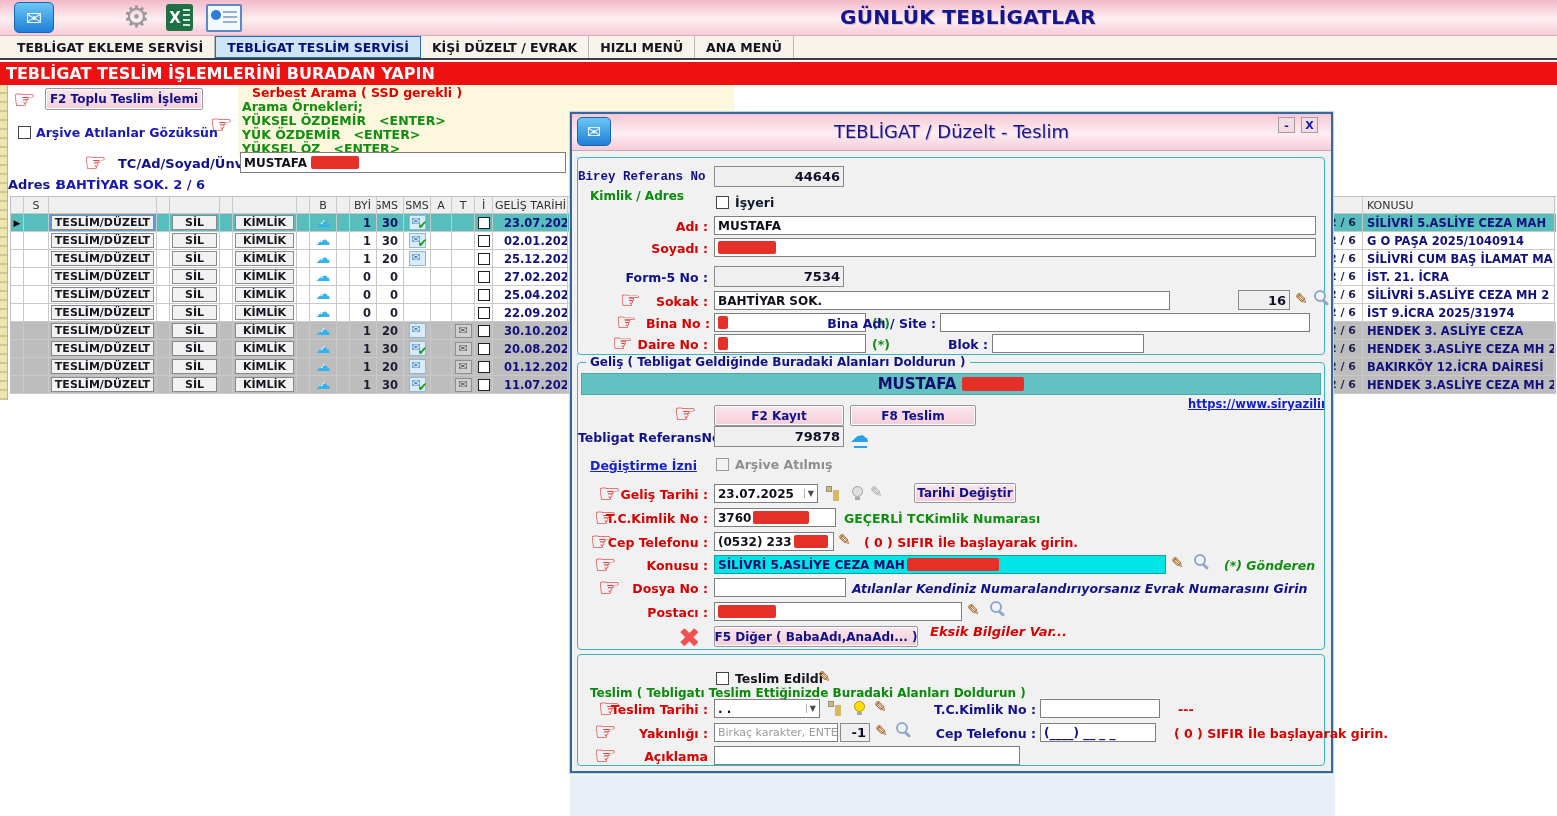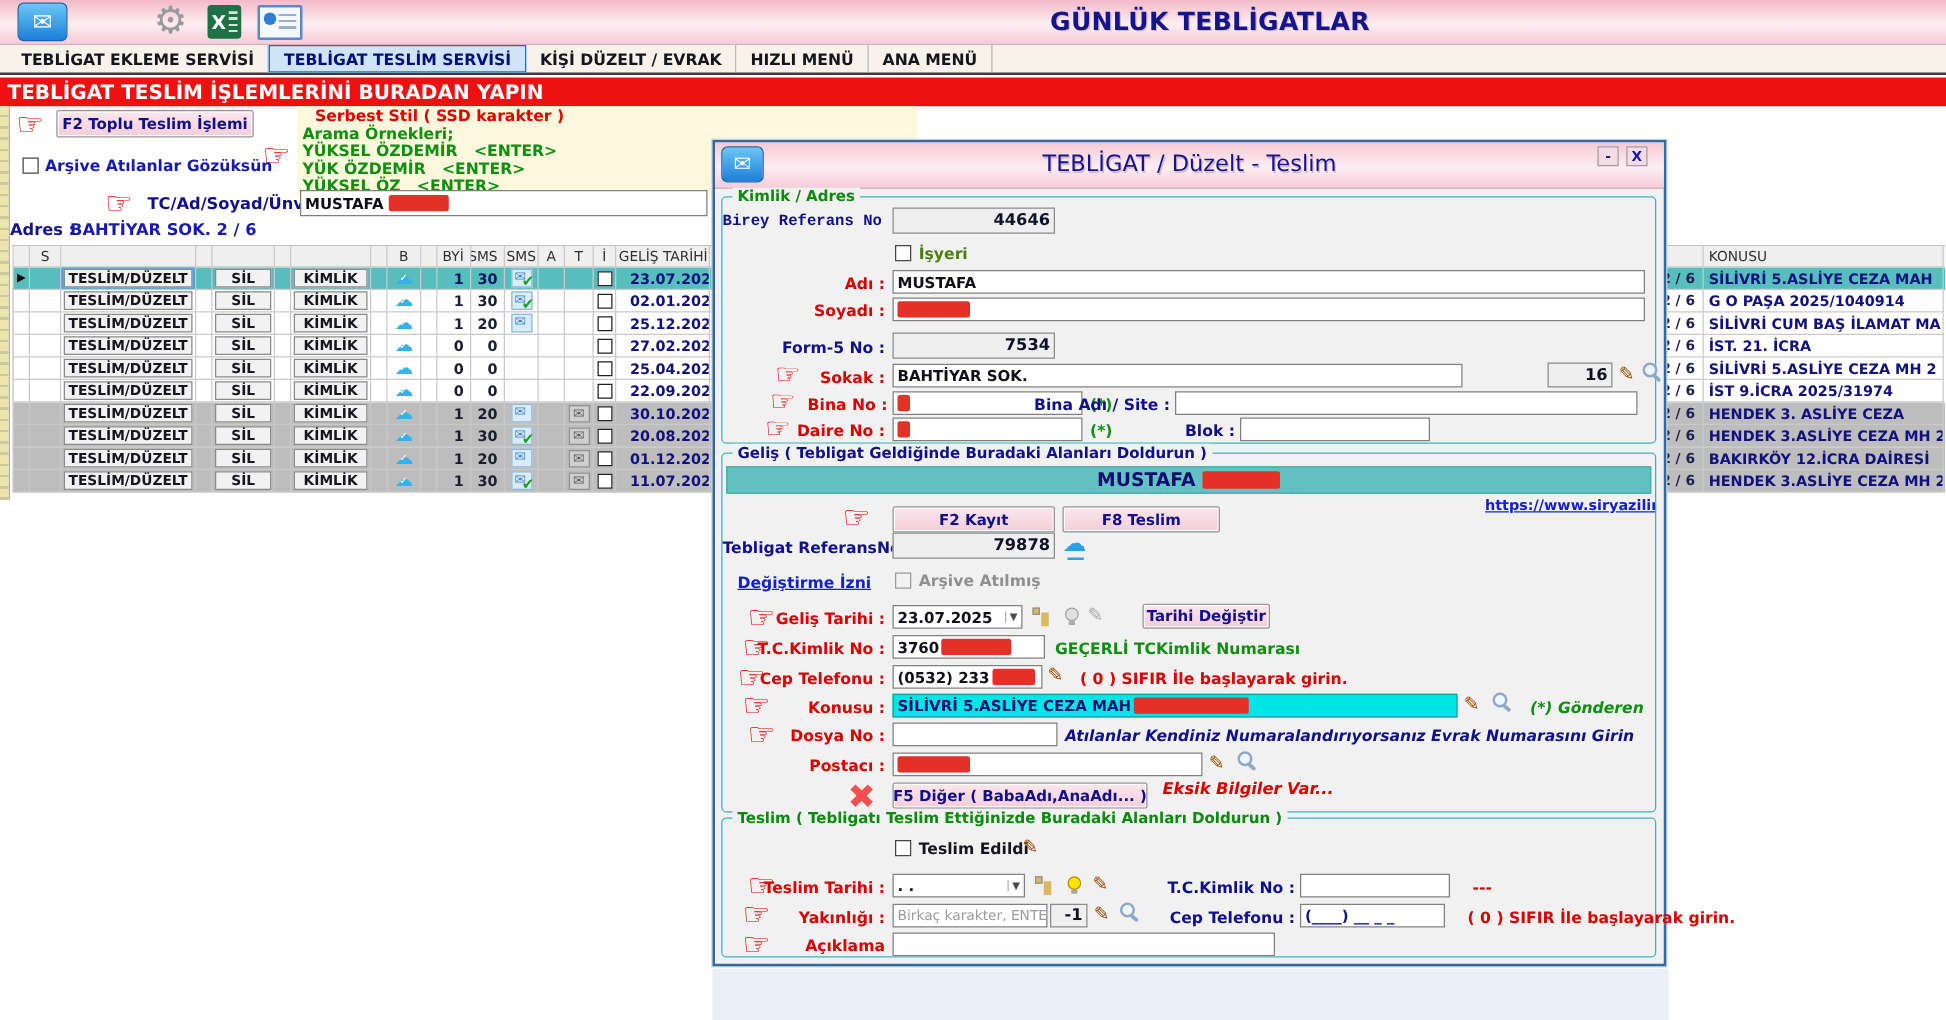--- a/index.html
+++ b/index.html
@@ -93,21 +93,21 @@
   .dlg-tb{position:absolute;left:0;top:0;right:0;height:37px;
           background:linear-gradient(#f6c8d4,#fdeef3 55%,#f7ccd9);border-bottom:1px solid #caa6b4;}
   .dlg-title{position:absolute;left:0;right:0;top:7px;text-align:center;font-size:18px;font-weight:normal;
              color:#14148c;text-shadow:1px 1px 0 #d8b8c8;}
   .wbtn{position:absolute;width:17px;height:16px;background:#f3dce4;border:1px solid #a89aa4;
         display:flex;align-items:center;justify-content:center;font-size:11px;font-weight:bold;color:#14148c;}
   .dlg-bd{position:absolute;left:0;top:37px;right:0;bottom:0;}
   .fs{position:absolute;border:1px solid #3cb4c4;border-radius:4px;}
   .fs>legend,.leg{position:absolute;top:-8px;left:8px;background:#f1f1f1;padding:0 4px;
         font-size:12px;font-weight:bold;white-space:nowrap;}
-  .leg.grn{color:#0a8a0a;}
+  .leg.grn{color:#0a8a0a;margin-top:39px;}
   .leg.nav{color:#10108a;}
   .L{position:absolute;font-size:12.5px;font-weight:bold;white-space:nowrap;}
   .L.red{color:#d80000;text-align:right;}
   .L.nav{color:#10108a;text-align:right;}
   .L.grn{color:#0f8f0f;}
   .L.gray{color:#8f8f8f;}
   .ro{justify-content:flex-end;background:#efefef;border:1px solid #8a8a8a;height:21px;color:#101028;font-size:13px;}
   .combo .arr{margin-left:auto;font-size:8px;color:#4a4a4a;border-left:1px solid #b0b0b0;padding-left:3px;}
   .pen{position:absolute;font-size:15px;color:#9a4a00;line-height:1;font-style:normal;}
   .pen.dim{color:#a8a8a8;}
@@ -158,21 +158,21 @@
   </div>
 
   <div class="redbanner">TEBLİGAT TESLİM İŞLEMLERİNİ BURADAN YAPIN</div>
 
   <div class="ystrip"></div>
 
   <span class="hand" style="left:13px;top:87px;">☞</span>
   <div class="btn" style="left:45px;top:88px;width:158px;height:22px;">F2 Toplu Teslim İşlemi</div>
 
   <div class="infobox">
-    <div class="il red">Serbest Stil ( SSD karakter )</div>
+    <div class="il red">Serbest Arama ( SSD gerekli )</div>
     <div class="il grn">Arama Örnekleri;</div>
     <div class="il grn">YÜKSEL ÖZDEMİR&nbsp;&nbsp;&nbsp;&lt;ENTER&gt;</div>
     <div class="il grn">YÜK ÖZDEMİR&nbsp;&nbsp;&nbsp;&lt;ENTER&gt;</div>
     <div class="il grn">YÜKSEL ÖZ&nbsp;&nbsp;&nbsp;&lt;ENTER&gt;</div>
   </div>
   <span class="hand" style="left:210px;top:112px;">☞</span>
 
   <span class="ckb" style="left:18px;top:126px;"></span>
   <span class="abs bluetxt" style="left:36px;top:125px;font-size:12.5px;">Arşive Atılanlar Gözüksün</span>
 
@@ -578,21 +578,21 @@
 
     <div class="dlg-bd">
 
       <div class="fs" style="left:5px;top:6px;width:748px;height:198px;">
         <span class="leg grn">Kimlik / Adres</span>
 
         <span class="L nav" style="left:0;top:12px;width:130px;font-family:Liberation Mono, monospace;">Birey Referans No :</span>
         <div class="in ro" style="left:136px;top:8px;width:130px;">44646</div>
 
         <span class="ckb" style="left:138px;top:38px;"></span>
-        <span class="L" style="left:157px;top:37px;color:#4d7c0f;">İşyeri</span>
+        <span class="L" style="left:157px;top:37px;color:#0f172a;">İşyeri</span>
 
         <span class="L red" style="left:0;top:61px;width:130px;">Adı :</span>
         <div class="in" style="left:136px;top:58px;width:602px;">MUSTAFA</div>
 
         <span class="L red" style="left:0;top:83px;width:130px;">Soyadı :</span>
         <div class="in" style="left:136px;top:80px;width:602px;">
           <div class="rb" style="width:58px;"></div>
         </div>
 
         <span class="L nav" style="left:0;top:112px;width:130px;">Form-5 No :</span>

